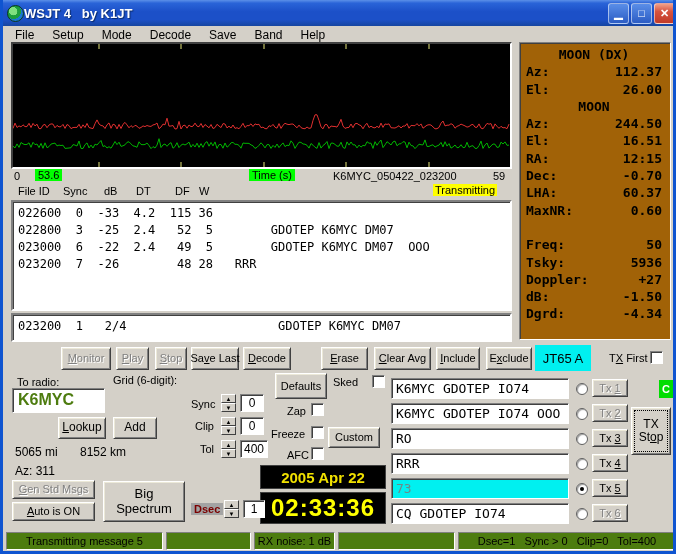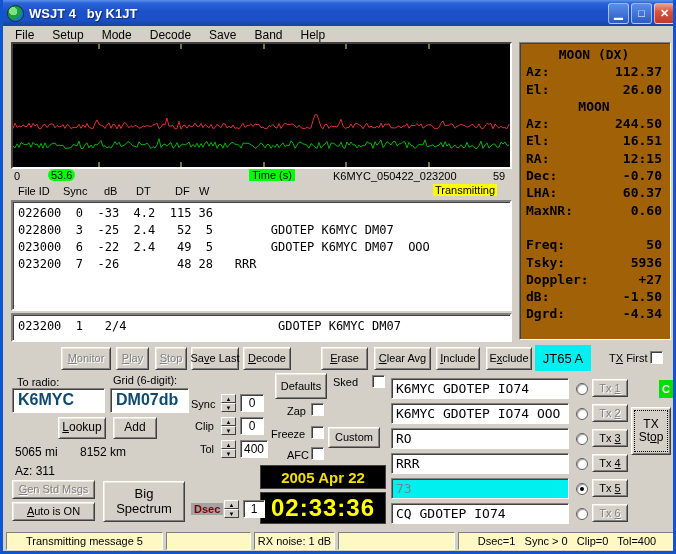--- a/index.html
+++ b/index.html
@@ -9,21 +9,21 @@
     position:relative; width:676px; height:554px; background:#d4d0c8;
     border-left:3px solid #0f54d0; border-right:3px solid #0f54d0; border-bottom:3px solid #0f54d0;
     overflow:hidden;
   }
   
   .titlebar {
     position:absolute; left:0; top:0; width:676px; height:26px;
     background:linear-gradient(180deg,#5c90e8 0%,#2a64d8 12%,#1c50c8 45%,#1c50c8 75%,#1545a0 100%);
     display:flex; align-items:center; padding:0 4px; color:#fff;
   }
-  .titlebar .title { font-weight:bold; font-size:13px; text-shadow:1px 1px 1px #0a2a6a; margin-left:5px; flex:1; white-space:pre; }
+  .titlebar .title { font-weight:bold; font-size:13px; text-shadow:1px 1px 1px #0a2a6a; flex:1; white-space:pre; }
   .globe { width:17px; height:17px; border-radius:50%;
     background:radial-gradient(circle at 35% 35%, #7fe07f 0 30%, #1c9e3c 31% 55%, #1878d0 56% 100%);
     border:1px solid #0a3a18; }
   .winbtn { width:21px; height:21px; margin-left:2px; border-radius:3px; border:1px solid #ffffff88;
     display:flex; align-items:center; justify-content:center; color:#fff; font-size:11px; font-weight:bold;
     background:linear-gradient(180deg,#5a8ee8,#2b5cc4); }
   .winbtn.close { background:linear-gradient(180deg,#f0a088,#d6523f 40%,#c03a28); }
   .winbtn span { line-height:1; }
   
   .menubar { position:absolute; left:3px; top:26px; width:670px; height:17px; background:#d4d0c8;
@@ -65,27 +65,27 @@
   .hl-yellow { background:#ffff00; color:#000; padding:0 2px; }
   .cyanbox { position:absolute; background:#00f0f0; color:#000; display:flex; align-items:center; justify-content:center; }
   
   .txfield { position:absolute; left:388px; width:178px; height:21px;
     background:#fff; border:1px solid; border-color:#808080 #fff #fff #808080; box-shadow:inset 1px 1px 0 #404040;
     font-family:"DejaVu Sans Mono", monospace; font-size:13px; color:#000; padding:2px 0 0 4px; white-space:pre; }
   .txfield.active { background:#00f0f0; color:#6a8a8a; }
   .txbtn { left:589px; width:36px; height:18px; }
   
   .bigin { position:absolute; background:#fff; border:1px solid; border-color:#808080 #fff #fff #808080;
-    box-shadow:inset 1px 1px 0 #404040; font-weight:bold; font-size:16px; padding:2px 0 0 5px; color:#0c4a6e; }
+    box-shadow:inset 1px 1px 0 #404040; font-weight:bold; font-size:16px; padding:2px 0 0 5px; color:#4d7c0f; }
   .valbox { position:absolute; background:#fff; border:1px solid; border-color:#808080 #fff #fff #808080;
     box-shadow:inset 1px 1px 0 #404040; font-size:12px; color:#000; display:flex; align-items:center; justify-content:center; }
   .blackbox { position:absolute; left:257px; width:126px; background:#000; color:#f0e000;
     display:flex; align-items:center; justify-content:center; border:1px solid #404040; }
   
-  .status-panel { position:absolute; top:532px; height:18px; background:#fef9c3;
+  .status-panel { position:absolute; top:532px; height:18px; background:#4d7c0f;
     border:1px solid; border-color:#808080 #fff #fff #808080;
     font-size:11px; color:#000; display:flex; align-items:center; justify-content:center; white-space:pre; }
   u { text-decoration:underline; }
 </style>
 </head>
 <body>
 
 <div id="win">
 
   <div class="titlebar">
@@ -181,21 +181,21 @@
         <span>dB:</span>
         <span>-1.50</span>
       </div>
     <div class="moon-row">
         <span>Dgrd:</span>
         <span>-4.34</span>
       </div>
   </div>
 
   <span class="lbl" style="left:11px; top:170px;">0</span>
-  <span class="lbl hl-green" style="left:45px; top:169px;border-radius:6px;">53.6</span>
+  <span class="lbl hl-green" style="left:32px; top:169px;">53.6</span>
   <span class="lbl hl-green" style="left:246px; top:169px;">Time (s)</span>
   <span class="lbl" style="left:330px; top:170px;">K6MYC_050422_023200</span>
   <span class="lbl" style="left:490px; top:170px;">59</span>
 
   <span class="lbl" style="left:15px; top:185px;">File ID</span>
   <span class="lbl" style="left:60px; top:185px;">Sync</span>
   <span class="lbl" style="left:101px; top:185px;">dB</span>
   <span class="lbl" style="left:133px; top:185px;">DT</span>
   <span class="lbl" style="left:172px; top:185px;">DF</span>
   <span class="lbl" style="left:196px; top:185px;">W</span>
@@ -221,21 +221,20 @@
   <div class="btn mn" style="left:371px; top:347px; width:57px; height:23px;"><u>C</u>lear Avg</div>
   <div class="btn mn" style="left:433px; top:347px; width:44px; height:23px;"><u>I</u>nclude</div>
   <div class="btn mn" style="left:483px; top:347px; width:46px; height:23px;">E<u>x</u>clude</div>
   <div class="cyanbox" style="left:532px; top:345px; width:56px; height:26px; font-size:13px;">JT65 A</div>
   <span class="lbl mn" style="left:606px; top:352px;">T<u>X</u> First</span>
   <div class="chk" style="left:647px; top:351px;"></div>
 
   <span class="lbl" style="left:14px; top:376px;">To radio:</span>
   <div class="bigin" style="left:9px; top:388px; width:93px; height:25px;">K6MYC</div>
   <span class="lbl" style="left:110px; top:374px;">Grid (6-digit):</span>
-  <div class="bigin" style="left:107px; top:388px; width:79px; height:25px;">DM07db</div>
   <div class="btn mn" style="left:55px; top:417px; width:48px; height:22px; font-size:12px;"><u>L</u>ookup</div>
   <div class="btn" style="left:110px; top:417px; width:44px; height:22px; font-size:12px;">Add</div>
   <span class="lbl" style="left:12px; top:445px; font-size:12px;">5065 mi</span>
   <span class="lbl" style="left:77px; top:445px; font-size:12px;">8152 km</span>
   <span class="lbl" style="left:12px; top:464px; font-size:12px;">Az: 311</span>
 
   <span class="lbl" style="left:188px; top:398px;">Sync</span>
   <div class="spin" style="left:218px; top:394px; height:18px;">
       <div class="sb">▲</div>
       <div class="sb">▼</div>

